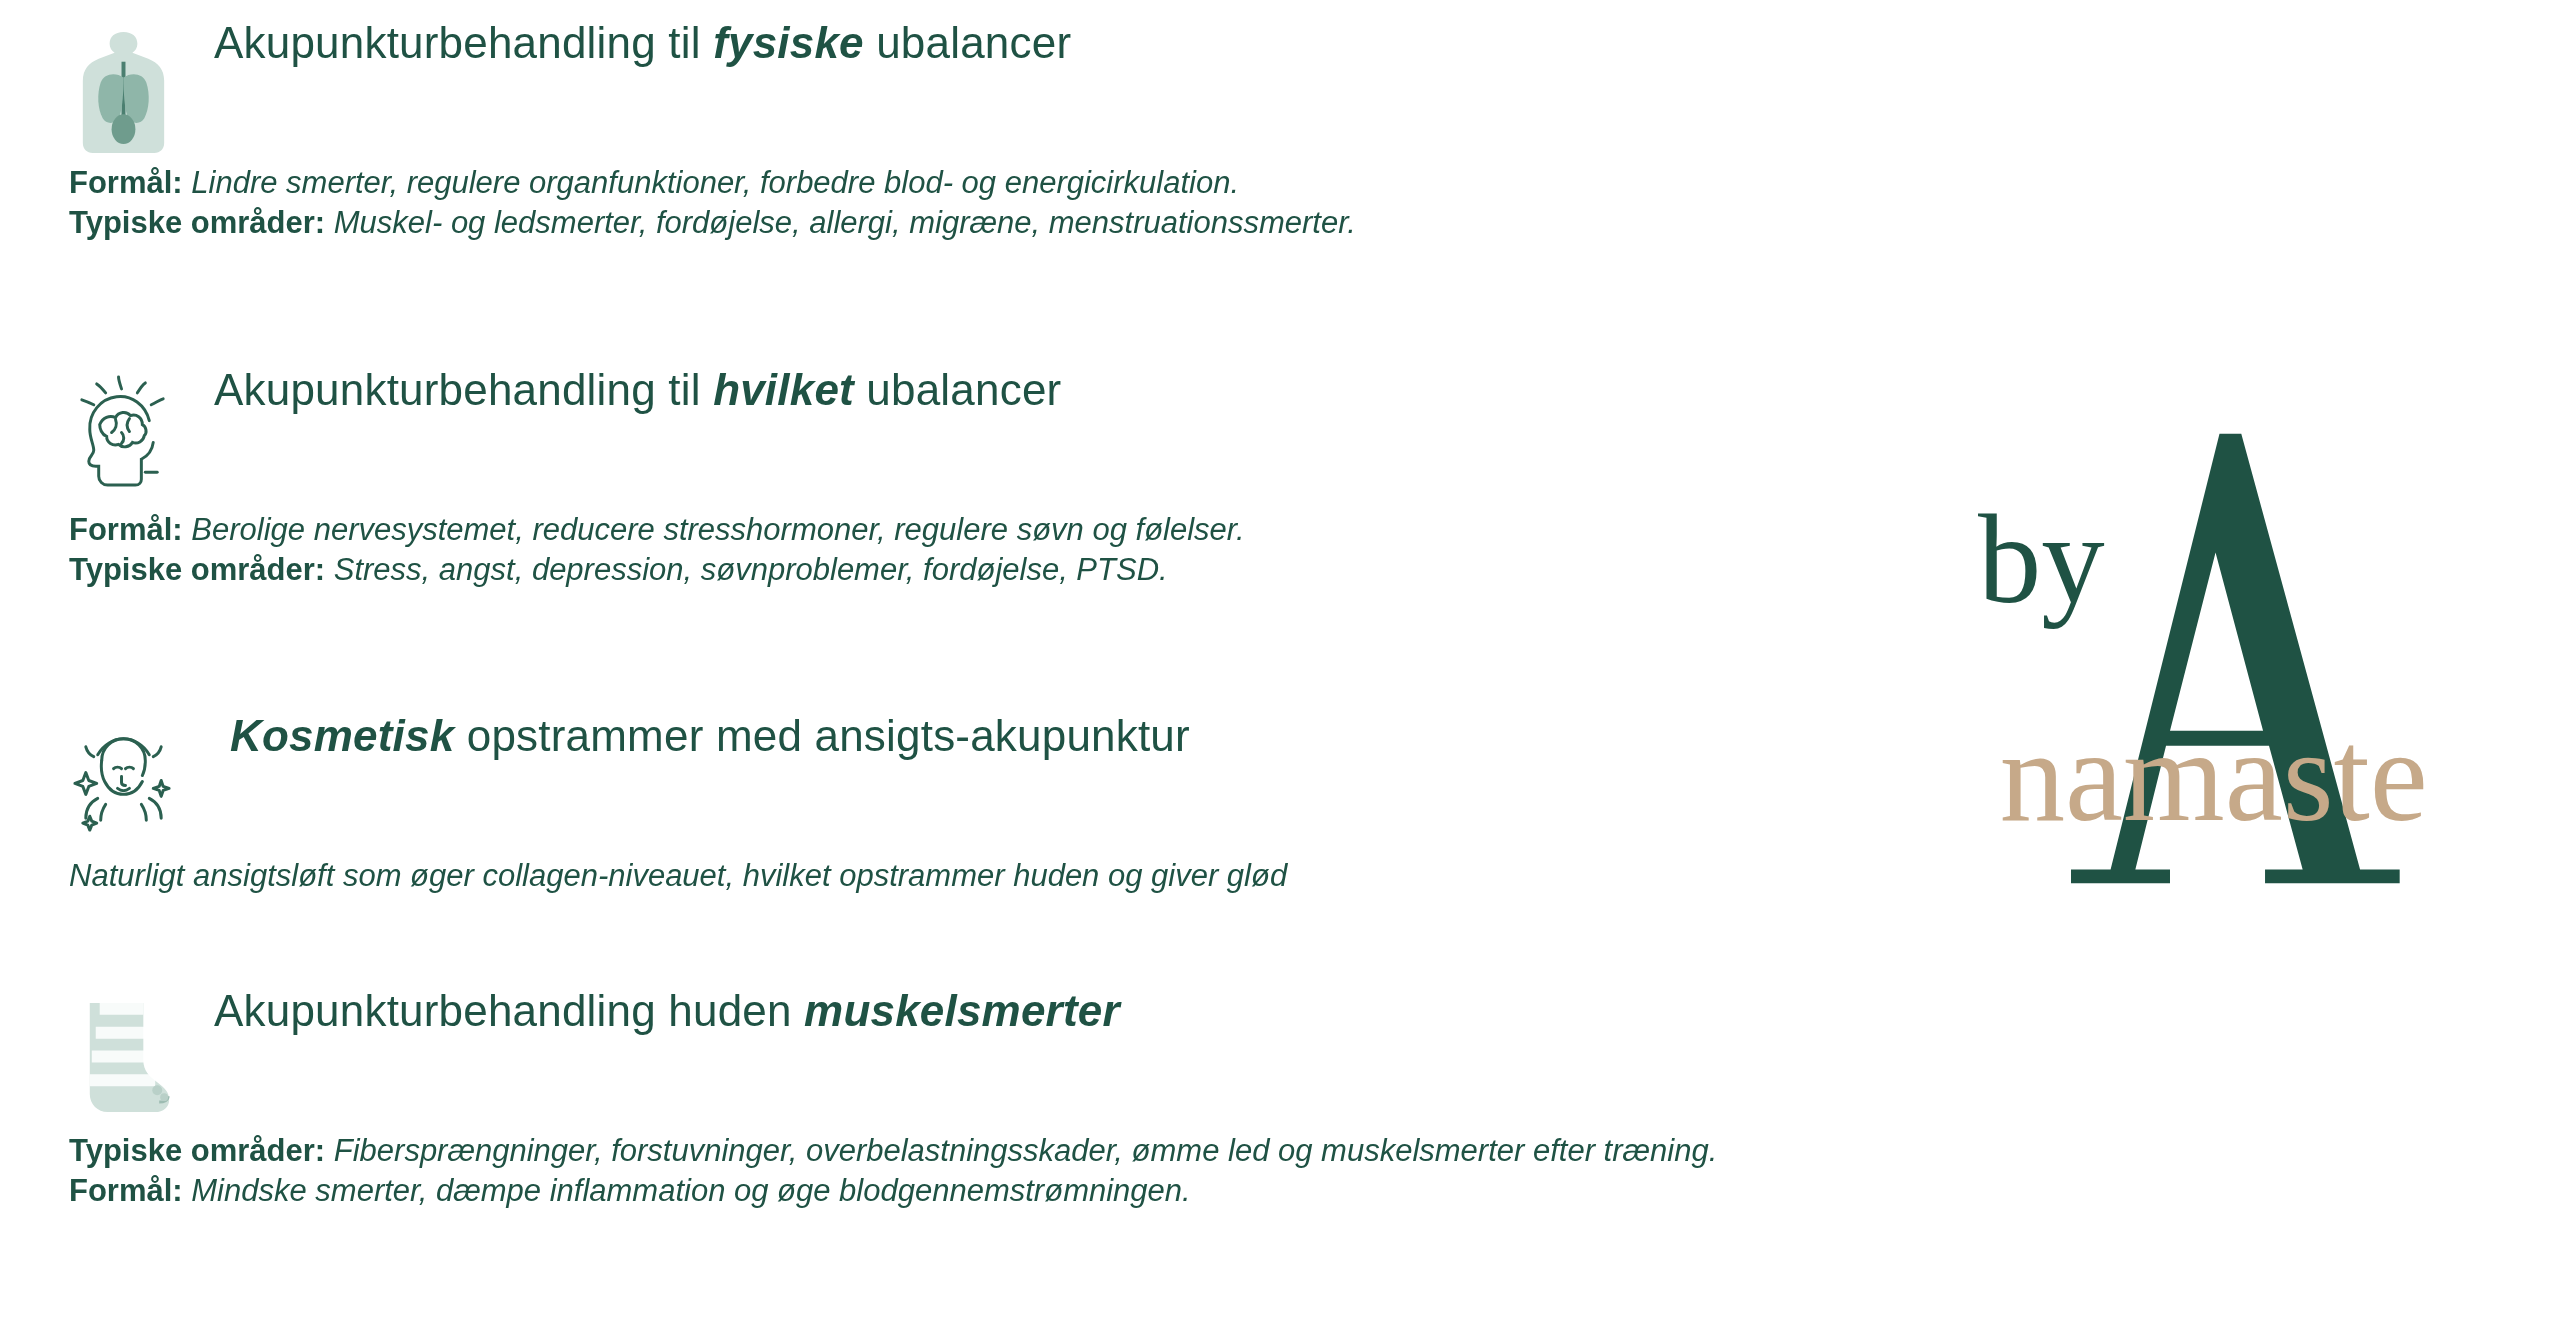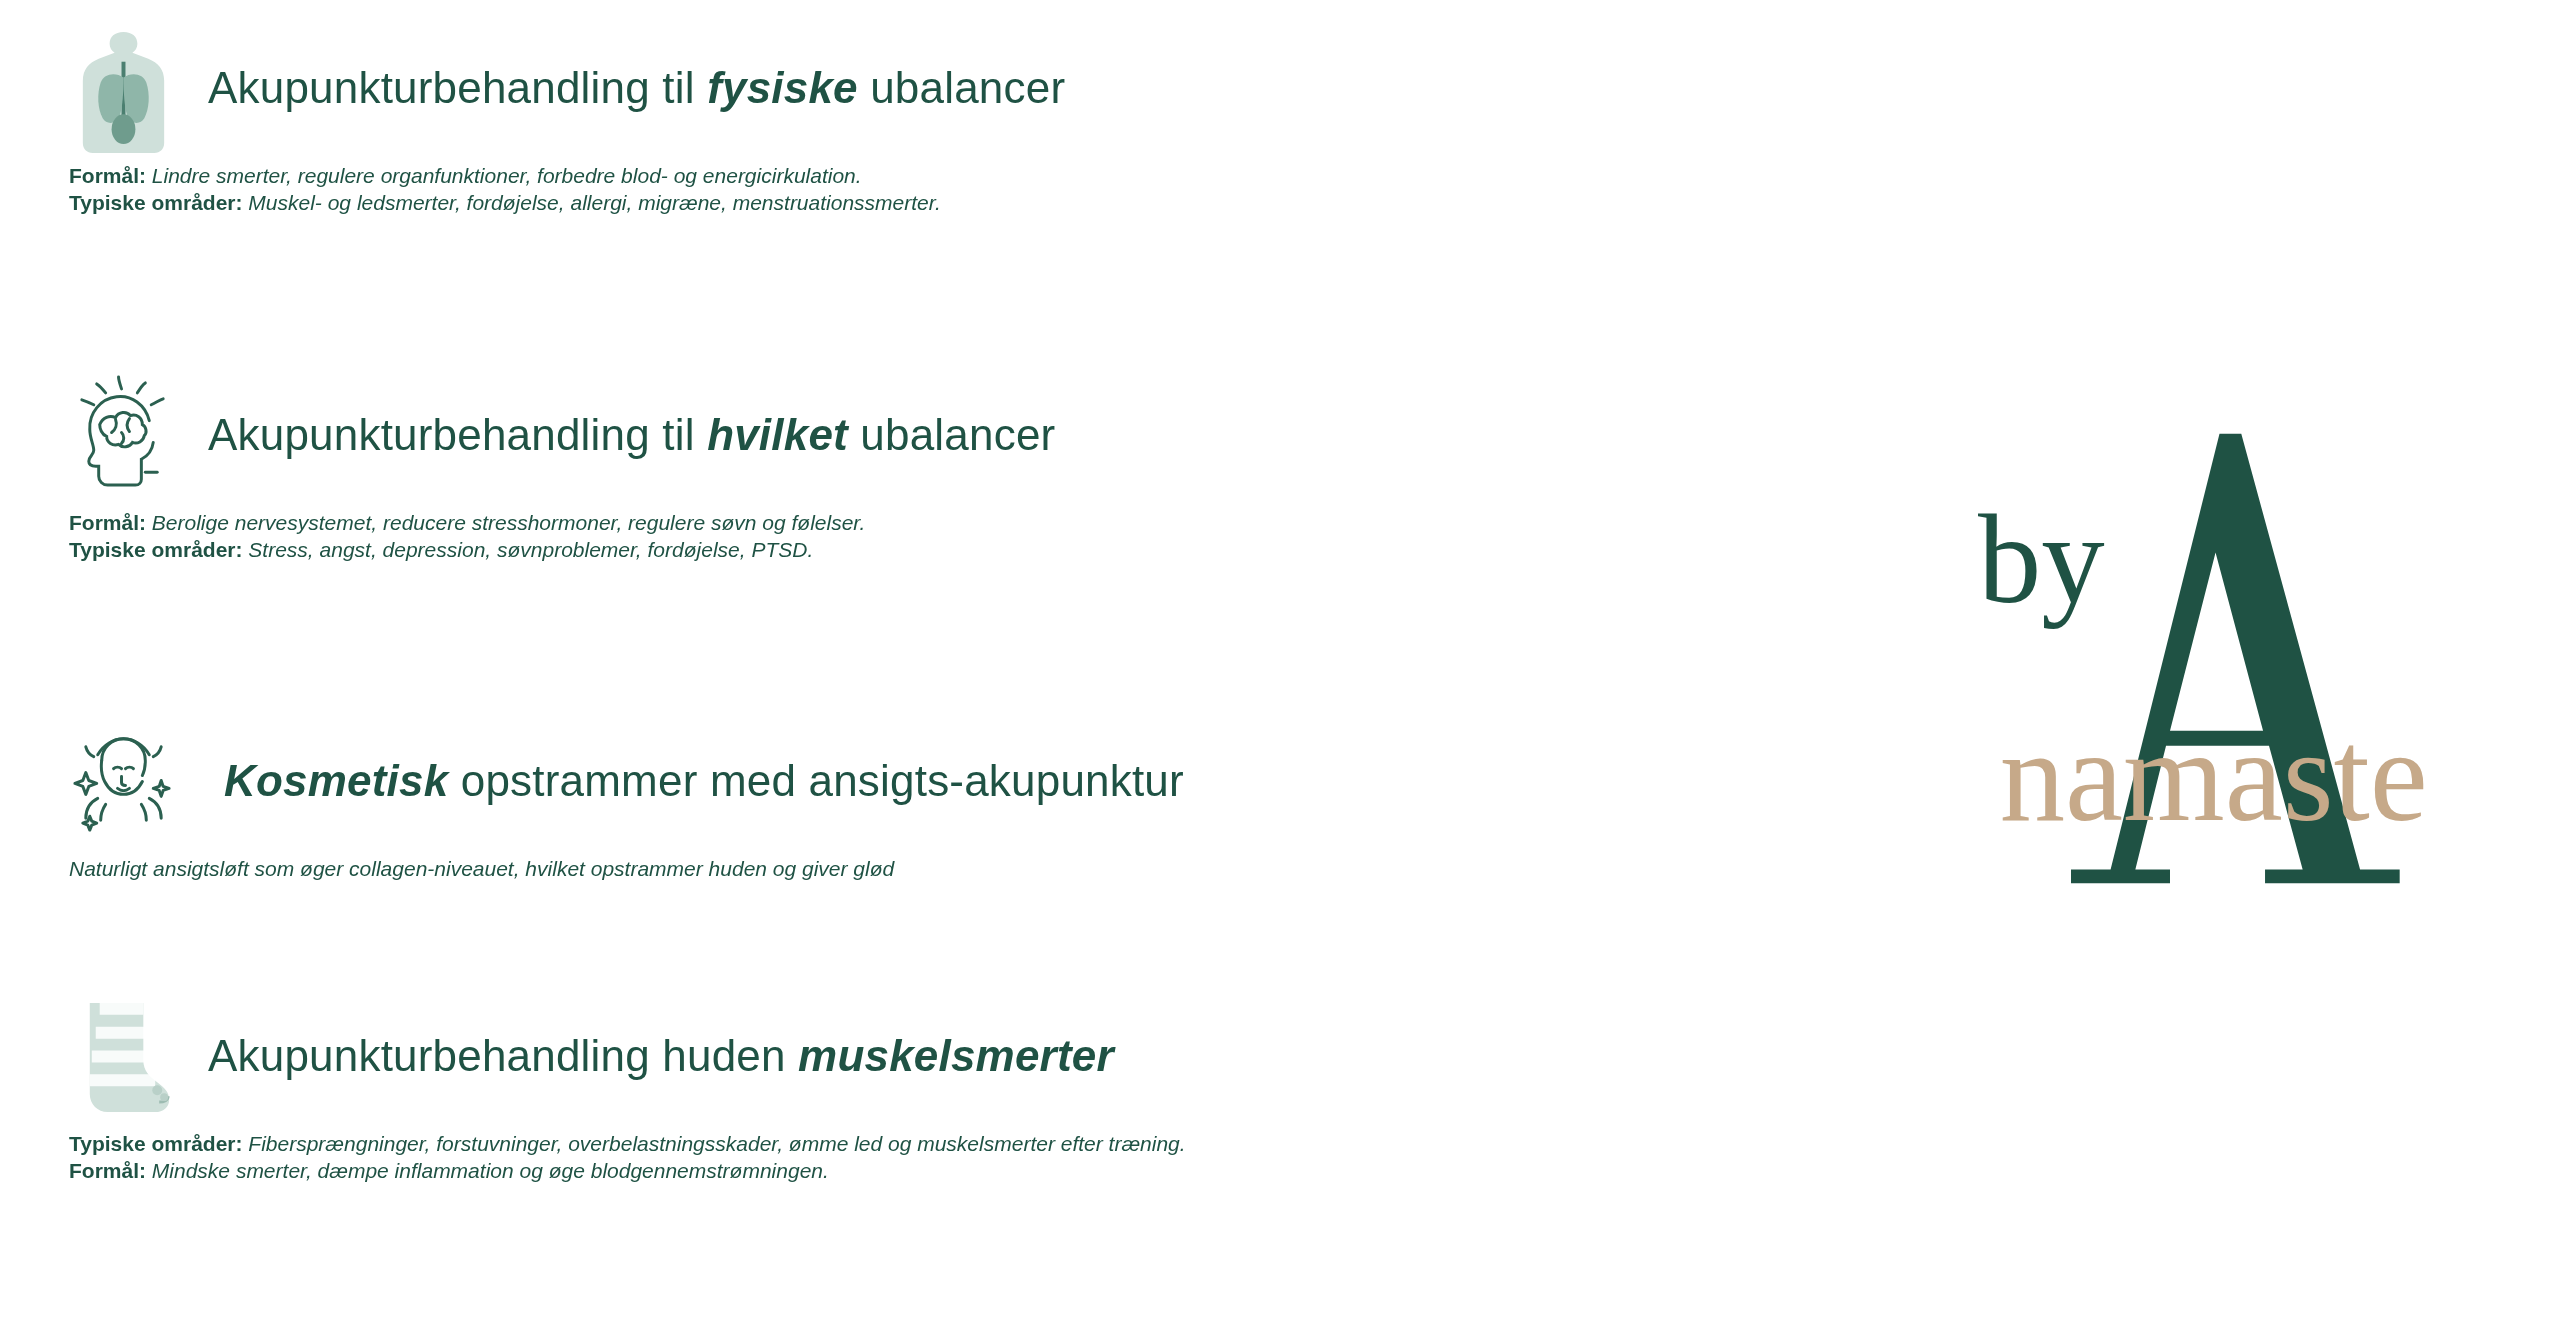--- a/index.html
+++ b/index.html
@@ -30,22 +30,21 @@
     padding: 0;
   }
 
   .section {
     position: absolute;
     left: 59px;
   }
 
   .section-head {
     display: flex;
-    align-items: center;
-    gap: 20px;
+    gap: 26px;
   }
 
   .icon-box {
     width: 129px;
     min-width: 129px;
     height: 139px;
     display: flex;
     align-items: center;
     justify-content: center;
   }
@@ -61,21 +60,21 @@
     font-weight: bold;
     font-style: italic;
   }
 
   .section-body {
     margin-top: 6px;
     margin-left: 10px;
   }
 
   .line {
-    font-size: 21px;
+    font-size: 31px;
     line-height: 1.28;
     color: #1f5244;
     font-style: italic;
     max-width: 1882px;
   }
   .line .lbl {
     font-weight: bold;
     font-style: normal;
   }
 

